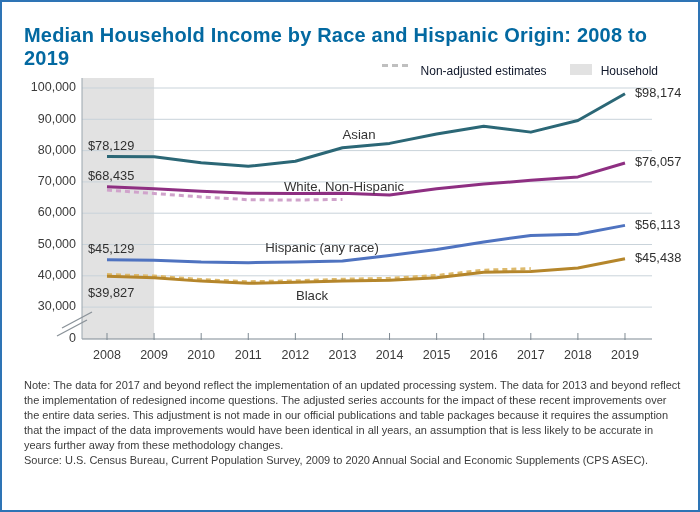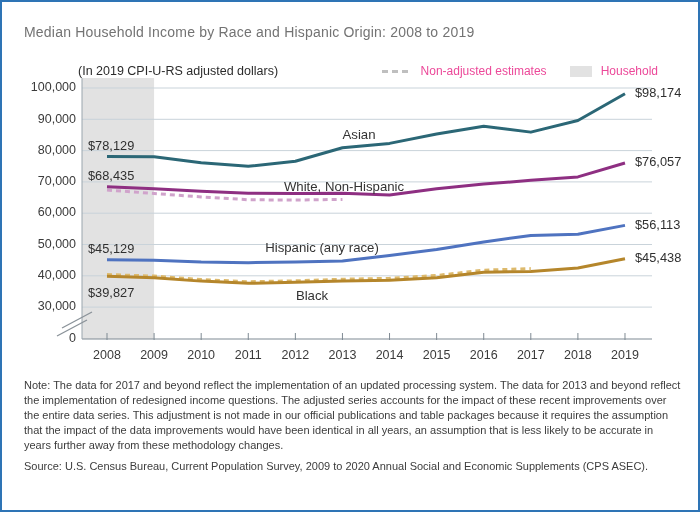--- a/index.html
+++ b/index.html
@@ -3,57 +3,56 @@
 <meta charset="utf-8">
 <style>
   html,body { margin:0; padding:0; background:#fff; }
   body { font-family:"Liberation Sans", sans-serif; }
   .frame {
     position:relative; width:700px; height:512px; box-sizing:border-box;
     border:2px solid #2e74b5; background:#ffffff; overflow:hidden;
   }
   .title {
     position:absolute; top:22px; left:22px; width:650px;
-    font-size:14px; font-weight:normal; color:#737373; letter-spacing:0.2px;
+    font-size:20px; font-weight:bold; color:#0369a1; letter-spacing:0.2px;
   }
   .subtitle {
     position:absolute; top:62px; left:76px;
     font-size:12.5px; color:#2b2b2b;
   }
   .legend {
     position:absolute; top:62px; right:40px;
-    display:flex; align-items:center; gap:9px;
-    font-size:12px; color:#ec4899;
+    display:flex; gap:9px;
+    font-size:12px; color:#0f172a;
   }
   .legend .dash-swatch {
     width:30px; height:3px; display:inline-block;
     background:repeating-linear-gradient(90deg,#bfbfbf 0 6px, transparent 6px 10px);
   }
   .legend .box-swatch {
     width:22px; height:11px; display:inline-block; background:#e2e2e2; margin-left:14px;
   }
   .chart-wrap { position:absolute; top:76px; left:0; width:700px; height:296px; }
   .chart-wrap svg { display:block; }
   .notes {
     position:absolute; top:376px; left:22px; width:658px;
     font-size:11px; line-height:1.37; color:#3c3c3c;
   }
-  .notes .source { margin-top:6px; }
+  .notes .source { margin-top:0; }
   svg text { font-family:"Liberation Sans", sans-serif; }
   .axis-label { font-size:12.5px; fill:#3b3b3b; }
   .value-label { font-size:12.8px; fill:#2f2f2f; }
   .series-label { font-size:13.2px; fill:#333333; }
 </style>
 </head>
 <body>
 
 <div class="frame">
   <div class="title">Median Household Income by Race and Hispanic Origin: 2008 to 2019</div>
 
-  <div class="subtitle">(In 2019 CPI-U-RS adjusted dollars)</div>
 
   <div class="legend">
     <span class="dash-swatch"></span>
     <span>Non-adjusted estimates</span>
     <span class="box-swatch"></span>
     <span>Household</span>
   </div>
 
   <div class="chart-wrap">
     <svg width="700" height="296" viewBox="0 0 700 296">

